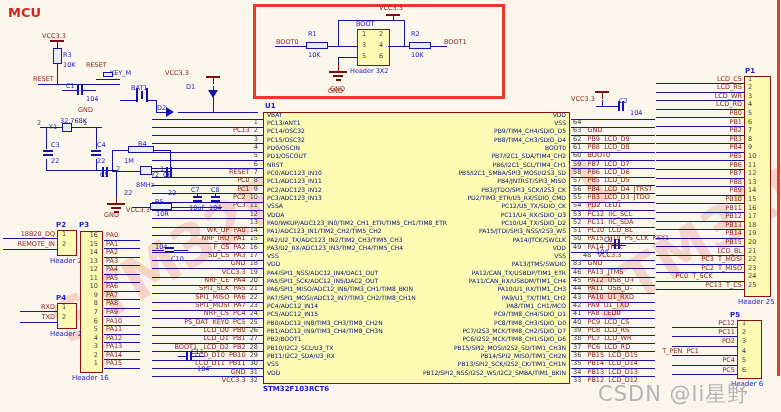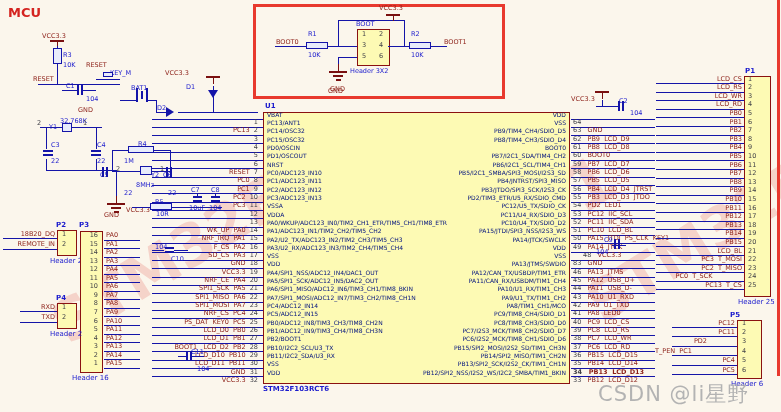--- a/index.html
+++ b/index.html
@@ -264,21 +264,21 @@
       <div class="wire" style="left: 571px; top: 343.14px; width: 84px; height: 1px;"></div>
       <span class="t" style="left: 573px; top: 335.64px;"><i class="num">37</i><i class="net">   PC6  LCD_RD</i></span>
       <span class="t pin" style="left: 370px; top: 336.34px; width: 196px; text-align: right;">PC6/I2S2_MCK/TIM8_CH1/SDIO_D6</span>
       <div class="wire" style="left: 571px; top: 351.46px; width: 84px; height: 1px;"></div>
       <span class="t" style="left: 573px; top: 343.96px;"><i class="num">36</i><i class="net">   PB15  LCD_D15</i></span>
       <span class="t pin" style="left: 370px; top: 344.66px; width: 196px; text-align: right;">PB15/SPI2_MOSI/I2S2_SD/TIM1_CH3N</span>
       <div class="wire" style="left: 571px; top: 359.78px; width: 84px; height: 1px;"></div>
       <span class="t" style="left: 573px; top: 352.28px;"><i class="num">35</i><i class="net">   PB14  LCD_D14</i></span>
       <span class="t pin" style="left: 370px; top: 352.98px; width: 196px; text-align: right;">PB14/SPI2_MISO/TIM1_CH2N</span>
       <div class="wire" style="left: 571px; top: 368.1px; width: 84px; height: 1px;"></div>
-      <span class="t" style="left: 573px; top: 360.6px; font-weight: bold;"><i class="num">34</i><i class="net">   PB13  LCD_D13</i></span>
+      <span class="t" style="left: 573px; top: 360.6px;"><i class="num">34</i><i class="net">   PB13  LCD_D13</i></span>
       <span class="t pin" style="left: 370px; top: 361.3px; width: 196px; text-align: right;">PB13/SPI2_SCK/I2S2_CK/TIM1_CH1N</span>
       <div class="wire" style="left: 571px; top: 376.42px; width: 84px; height: 1px;"></div>
       <span class="t" style="left: 573px; top: 368.92px;"><i class="num">33</i><i class="net">   PB12  LCD_D12</i></span>
       <span class="t pin" style="left: 370px; top: 369.62px; width: 196px; text-align: right;">PB12/SPI2_NSS/I2S2_WS/I2C2_SMBA/TIM1_BKIN</span>
       <div class="wire" style="left: 656px; top: 83px; width: 88px; height: 1px;"></div>
       <span class="t net" style="left: 646px; top: 75.5px; width: 96px; text-align: right;">LCD_CS</span>
       <span class="t num" style="left: 748px; top: 75.5px;">1</span>
       <div class="wire" style="left: 656px; top: 91.6px; width: 88px; height: 1px;"></div>
       <span class="t net" style="left: 646px; top: 84.1px; width: 96px; text-align: right;">LCD_RS</span>
       <span class="t num" style="left: 748px; top: 84.1px;">2</span>
@@ -351,24 +351,24 @@
       <div class="wire" style="left: 656px; top: 289.4px; width: 88px; height: 1px;"></div>
       <span class="t net" style="left: 646px; top: 281.9px; width: 96px; text-align: right;">PC13  T_CS</span>
       <span class="t num" style="left: 748px; top: 281.9px;">25</span>
       <div class="wire" style="left: 672px; top: 327px; width: 65px; height: 1px;"></div>
       <span class="t net" style="left: 636px; top: 319.5px; width: 99px; text-align: right;">PC12</span>
       <span class="t num" style="left: 742px; top: 319.5px;">1</span>
       <div class="wire" style="left: 672px; top: 336.4px; width: 65px; height: 1px;"></div>
       <span class="t net" style="left: 636px; top: 328.9px; width: 99px; text-align: right;">PC11</span>
       <span class="t num" style="left: 742px; top: 328.9px;">2</span>
       <div class="wire" style="left: 672px; top: 345.8px; width: 65px; height: 1px;"></div>
-      <span class="t net" style="left: 608px; top: 338.3px; width: 99px; text-align: right;">PD2</span>
+      <span class="t net" style="left: 636px; top: 338.3px; width: 99px; text-align: right;">PD2</span>
       <span class="t num" style="left: 742px; top: 338.3px;">3</span>
       <div class="wire" style="left: 672px; top: 355.2px; width: 65px; height: 1px;"></div>
-      <span class="t net" style="left: 655px; top: 347.7px; width: 99px; ">T_PEN  PC1</span>
+      <span class="t net" style="left: 600px; top: 347.7px; width: 99px; text-align: right;">T_PEN  PC1</span>
       <span class="t num" style="left: 742px; top: 347.7px;">4</span>
       <div class="wire" style="left: 672px; top: 364.6px; width: 65px; height: 1px;"></div>
       <span class="t net" style="left: 636px; top: 357.1px; width: 99px; text-align: right;">PC4</span>
       <span class="t num" style="left: 742px; top: 357.1px;">5</span>
       <div class="wire" style="left: 672px; top: 374px; width: 65px; height: 1px;"></div>
       <span class="t net" style="left: 636px; top: 366.5px; width: 99px; text-align: right;">PC5</span>
       <span class="t num" style="left: 742px; top: 366.5px;">6</span>
       <div class="wire" style="left: 104px; top: 239.5px; width: 36px; height: 1px;"></div>
       <span class="t num" style="left: 81px; top: 232px; width: 17px; text-align: right;">16</span>
       <span class="t net" style="left: 106px; top: 232px;">PA0</span>

